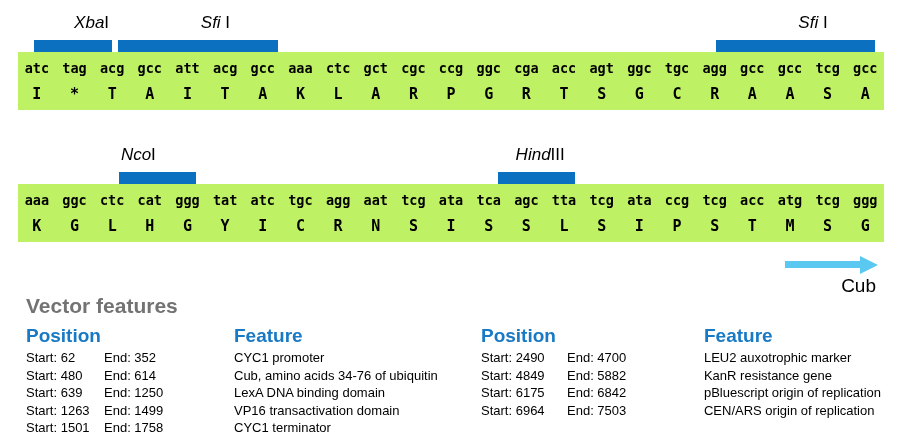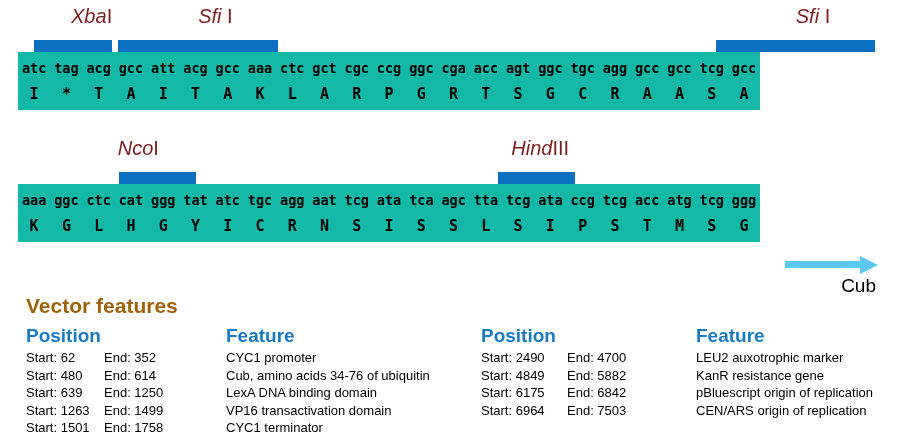--- a/index.html
+++ b/index.html
@@ -23,23 +23,23 @@
   }
   #row-1 { top: 14px; }
   #row-2 { top: 146px; }
 
   .enzyme-layer {
     position: relative;
     height: 26px;
   }
   .enzyme-label {
     position: absolute;
-    bottom: 15px;
-    font-size: 20px;
-    color: #7f1d1d;
+    bottom: 8px;
+    font-size: 17px;
+    color: #000000;
     white-space: nowrap;
     transform: translateX(-50%);
     line-height: 18px;
   }
   .enzyme-label .ital {
     font-style: italic;
   }
   .enzyme-label .rom {
     font-style: normal;
   }
@@ -50,23 +50,23 @@
   }
   .site-bar {
     position: absolute;
     top: 0;
     height: 12px;
     background: #0b70bf;
   }
 
   .seq-band {
     position: relative;
-    background: #14b8a6;
+    background: #bef264;
     height: 58px;
-    width: 742px;
+    width: 866px;
   }
   .base-track, .aa-track {
     position: absolute;
     left: 0;
     width: 100%;
     height: 26px;
     display: flex;
   }
   .base-track { top: 3px; }
   .aa-track   { top: 29px; }
@@ -122,28 +122,29 @@
   
   #vector-features {
     position: absolute;
     left: 26px;
     top: 294px;
     width: 860px;
   }
   #vector-features-title {
     font-size: 21px;
     font-weight: bold;
-    color: #a16207;
+    color: #737373;
     margin-bottom: 6px;
   }
   .features-columns {
     display: flex;
   }
   .feature-block {
     display: flex;
+    gap: 8px;
   }
   #feature-block-left  { width: 455px; }
   #feature-block-right { width: 400px; }
 
   .col-position { width: 200px; }
   #feature-block-right .col-position { width: 215px; }
   .col-feature  { flex: 1 1 auto; }
 
   .col-head {
     font-size: 19px;

